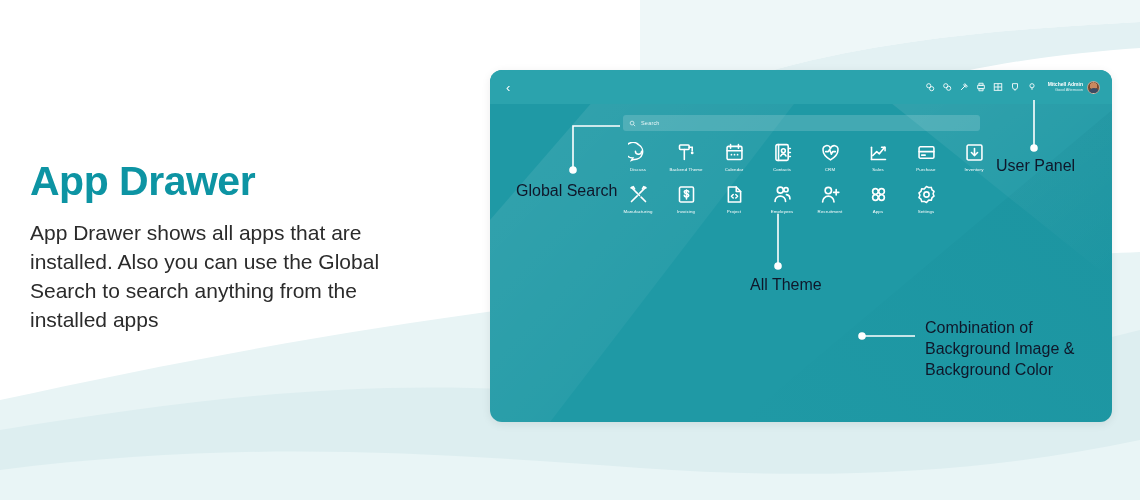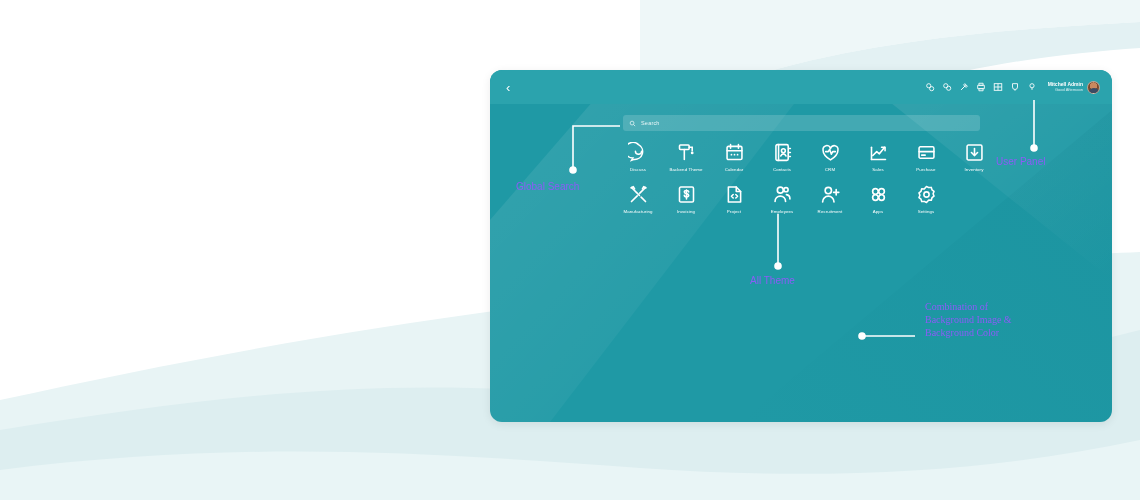--- a/index.html
+++ b/index.html
@@ -104,42 +104,44 @@
   .app-icon { width: 21px; height: 21px; display: block; }
   .app-label {
     color: #ffffff; font-size: 4.4px;
     text-align: center; letter-spacing: .1px;
     white-space: nowrap;
   }
 
   
   .anno-label {
     position: absolute; z-index: 6;
-    color: #8b5cf6; font-size: 10px; line-height: 1.32;
+    color: #0f172a; font-size: 16px; line-height: 1.32;
     white-space: pre-line;
   }
   #anno-global-search { left: 516px; top: 180px; }
   #anno-all-apps { left: 750px; top: 274px; }
   #anno-user-panel { left: 996px; top: 155px; }
-  #anno-background  { left: 925px; top: 300px; font-family: Liberation Serif, serif; }
+  #anno-background  { left: 925px; top: 317px; }
 
   #anno-lines { position: absolute; inset: 0; width: 1140px; height: 500px; z-index: 5; pointer-events: none; }
 </style>
 </head>
 <body>
 
 <svg id="bg-waves" viewBox="0 0 1140 500" preserveAspectRatio="none">
   <path d="M640,120 C800,40 1000,30 1140,22 L1140,0 L640,0 Z" fill="#eef7f8"></path>
   <path d="M780,130 C920,70 1040,55 1140,48 L1140,22 C1000,30 800,40 640,120 Z" fill="#e3f1f3"></path>
   <path d="M0,400 C220,352 420,316 700,286 C900,265 1040,256 1140,252 L1140,500 L0,500 Z" fill="#e8f4f5"></path>
   <path d="M0,430 C200,398 360,378 560,392 C760,406 940,380 1140,330 L1140,500 L0,500 Z" fill="#ddeef0"></path>
   <path d="M0,470 C240,440 420,452 640,468 C840,482 1000,470 1140,440 L1140,500 L0,500 Z" fill="#e9f5f6"></path>
 </svg>
 
 <div class="copy">
+  <h1>App Drawer</h1>
+  <p>App Drawer shows all apps that are installed. Also you can use the Global Search to search anything from the installed apps</p>
 </div>
 
 <div class="panel">
 
   <svg class="panel-sheen" viewBox="0 0 622 352" preserveAspectRatio="none">
     <defs>
       <linearGradient id="sheenA" x1="0" y1="0" x2="1" y2="1">
         <stop offset="0%" stop-color="#ffffff" stop-opacity="0.10"></stop>
         <stop offset="100%" stop-color="#ffffff" stop-opacity="0"></stop>
       </linearGradient>

